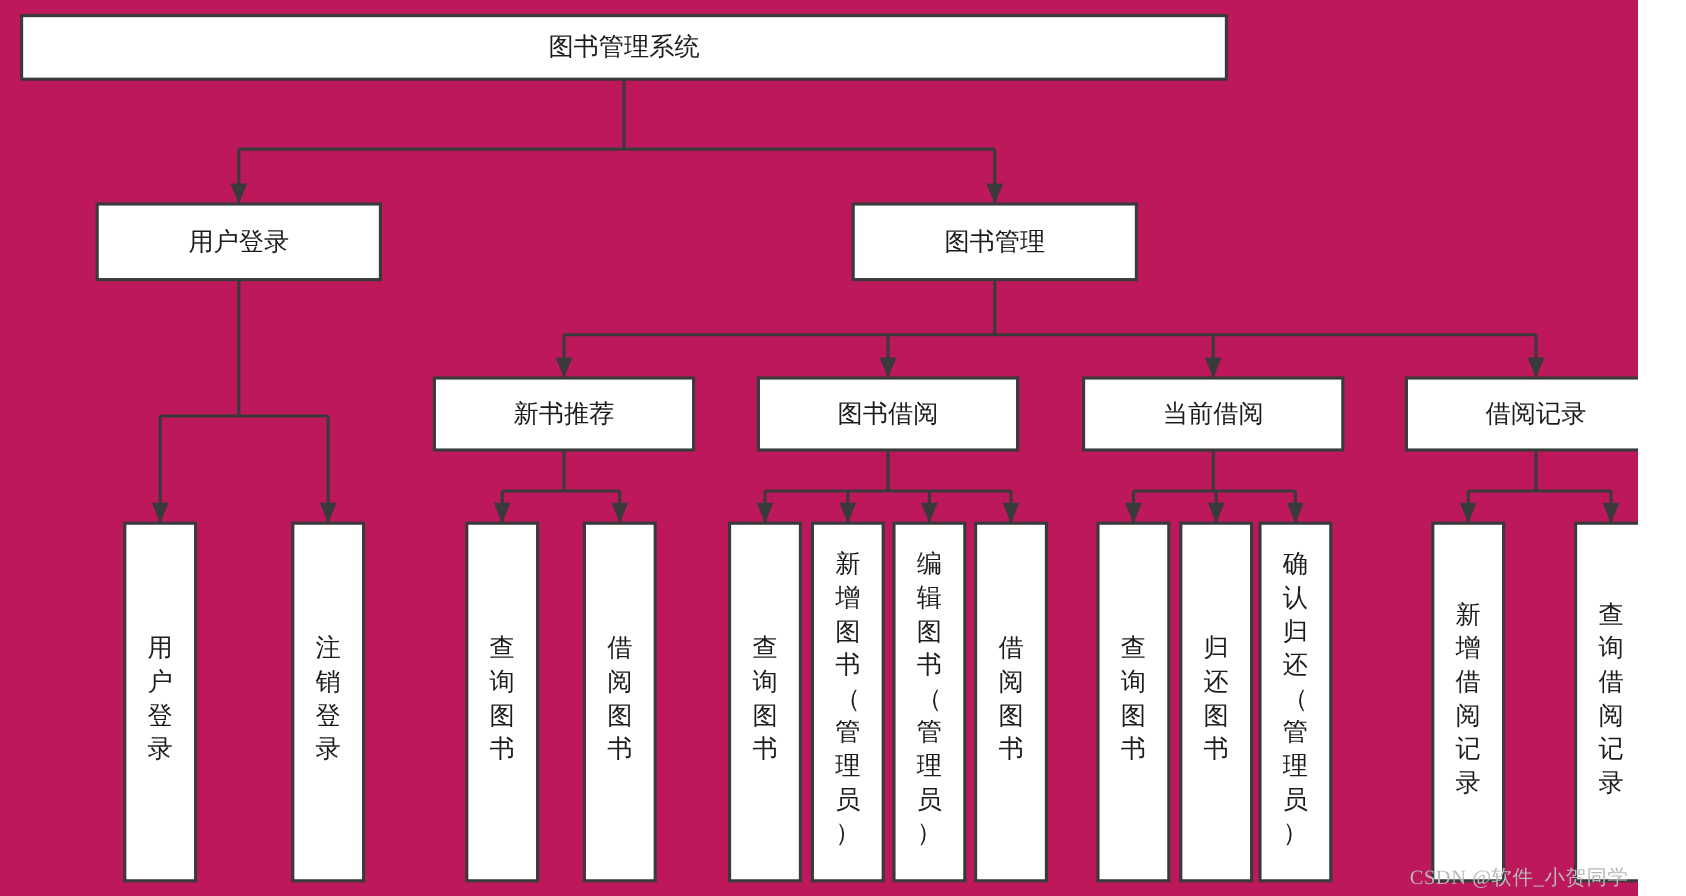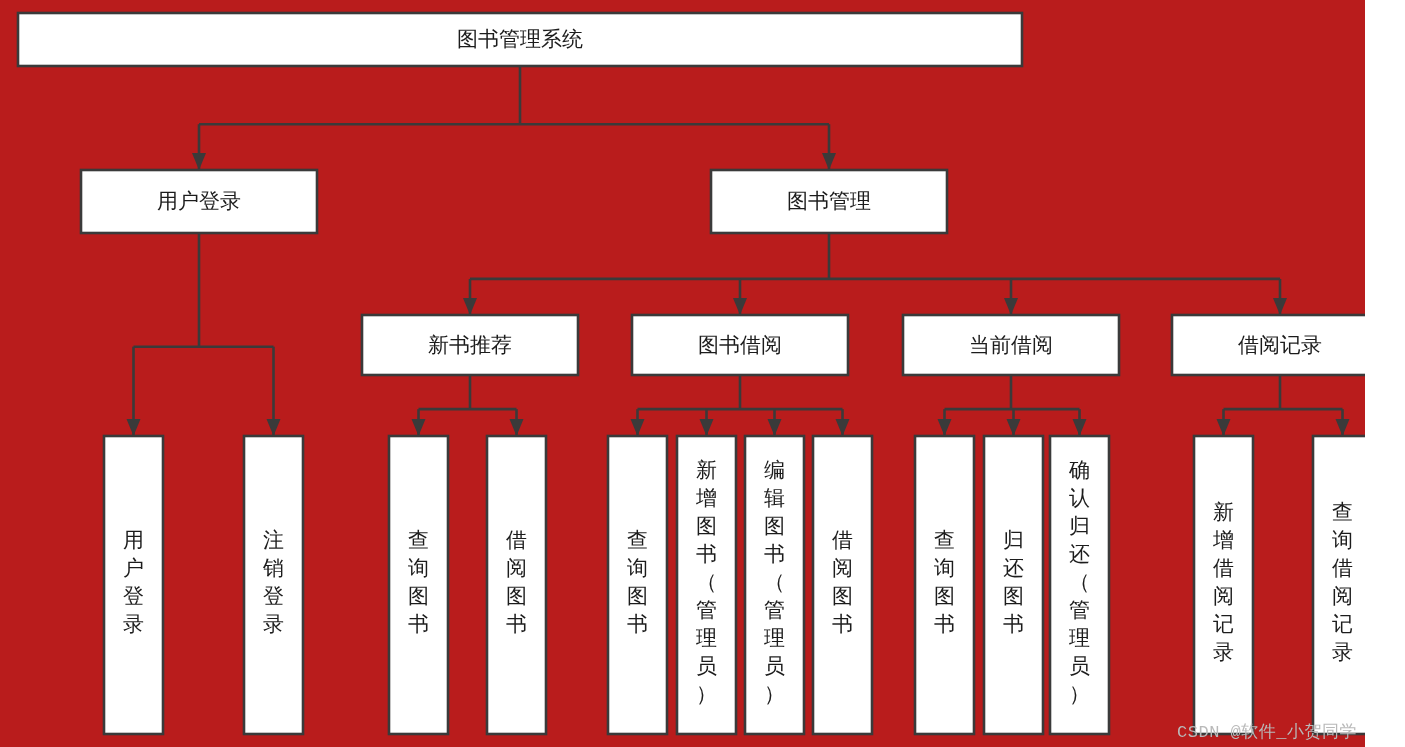--- a/index.html
+++ b/index.html
@@ -7,21 +7,21 @@
     padding: 0;
     background: #ffffff;
   }
   body {
     font-family: "Liberation Sans", "DejaVu Sans", sans-serif;
   }
   #diagram-root {
     position: relative;
     width: 1365px;
     height: 747px;
-    background: #b91c1c;
+    background: #be185d;
     overflow: hidden;
   }
   svg.flow {
     position: absolute;
     left: 0;
     top: 0;
     width: 1405px;
     height: 747px;
     display: block;
   }
@@ -50,21 +50,21 @@
   .leaf-label {
     fill: #1c1c1c;
     font-family: "Liberation Sans", "DejaVu Sans", sans-serif;
     font-size: 21px;
     text-anchor: middle;
   }
   .watermark {
     position: absolute;
     right: 8px;
     bottom: 4px;
-    font-family: Liberation Mono, monospace;
+    font-family: Liberation Serif, serif;
     font-size: 17px;
     color: #b9b9b9;
     letter-spacing: 0.5px;
     white-space: nowrap;
     pointer-events: none;
   }
 </style>
 </head>
 <body>
 

